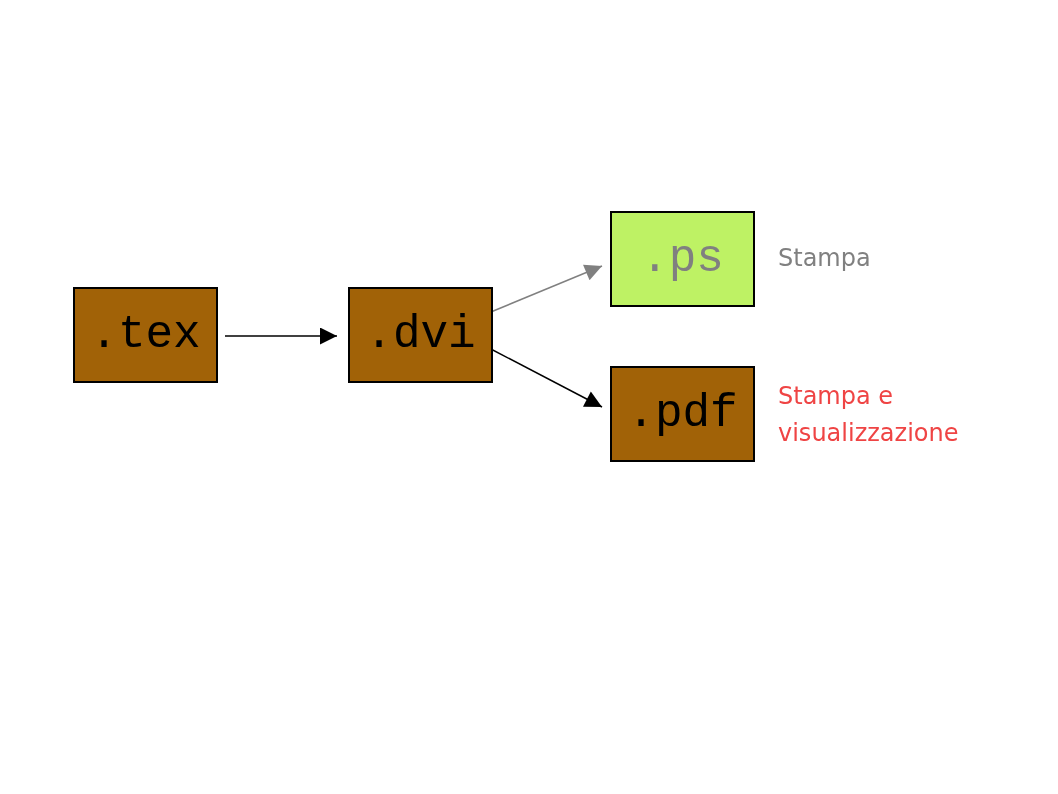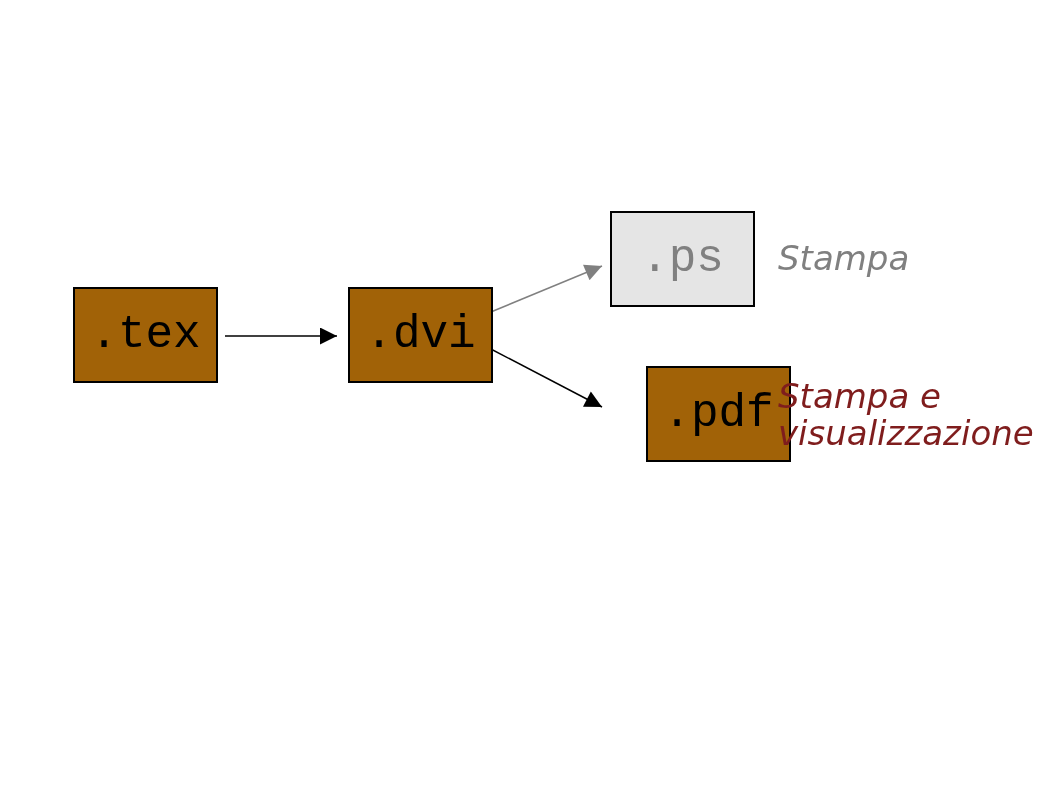--- a/index.html
+++ b/index.html
@@ -31,44 +31,43 @@
     font-family: "Liberation Mono", "DejaVu Sans Mono", monospace;
     font-size: 46px;
     line-height: 1;
     border: 2px solid #000000;
   }
   .node--filled {
     background: #a16207;
     color: #000000;
   }
   .node--plain {
-    background: #e5e5e5;
+    background: #bef264;
     color: #808080;
     border-width: 2px;
   }
   .node-tex { left: 73px;  top: 287px; width: 145px; height: 96px; }
   .node-dvi { left: 348px; top: 287px; width: 145px; height: 96px; }
   .node-ps  { left: 610px; top: 211px; width: 145px; height: 96px; }
-  .node-pdf { left: 610px; top: 366px; width: 145px; height: 96px; margin-left: 36px; }
+  .node-pdf { left: 610px; top: 366px; width: 145px; height: 96px; }
   .annotation {
     position: absolute;
-    font-size: 34px;
+    font-size: 24px;
     line-height: 37px;
-    font-style: italic;
   }
   .annotation--ps {
     left: 778px;
     top: 240px;
     color: #808080;
   }
   .annotation--pdf {
     left: 778px;
     top: 378px;
     width: 270px;
-    color: #7f1d1d;
+    color: #ef4444;
   }
 </style>
 </head>
 <body>
 
 <div class="canvas">
 
   <svg class="edges" viewBox="0 0 1058 794" xmlns="http://www.w3.org/2000/svg">
     <defs>
       <marker id="arrow-black" markerUnits="userSpaceOnUse" markerWidth="24" markerHeight="17" viewBox="0 0 10 10" refX="10" refY="5" orient="auto">

